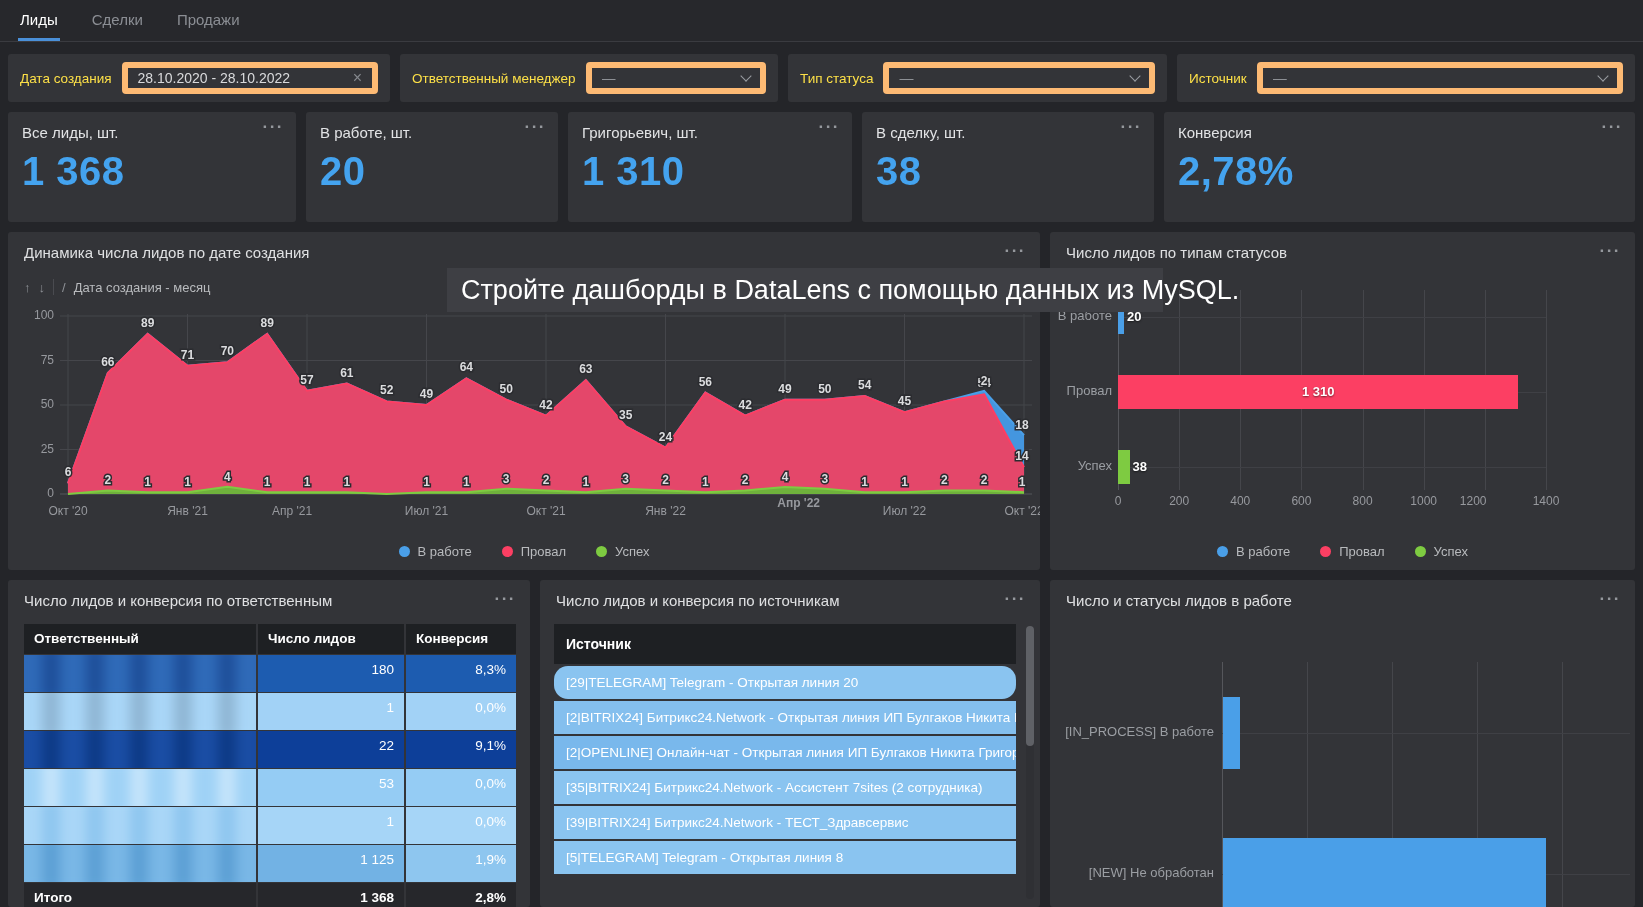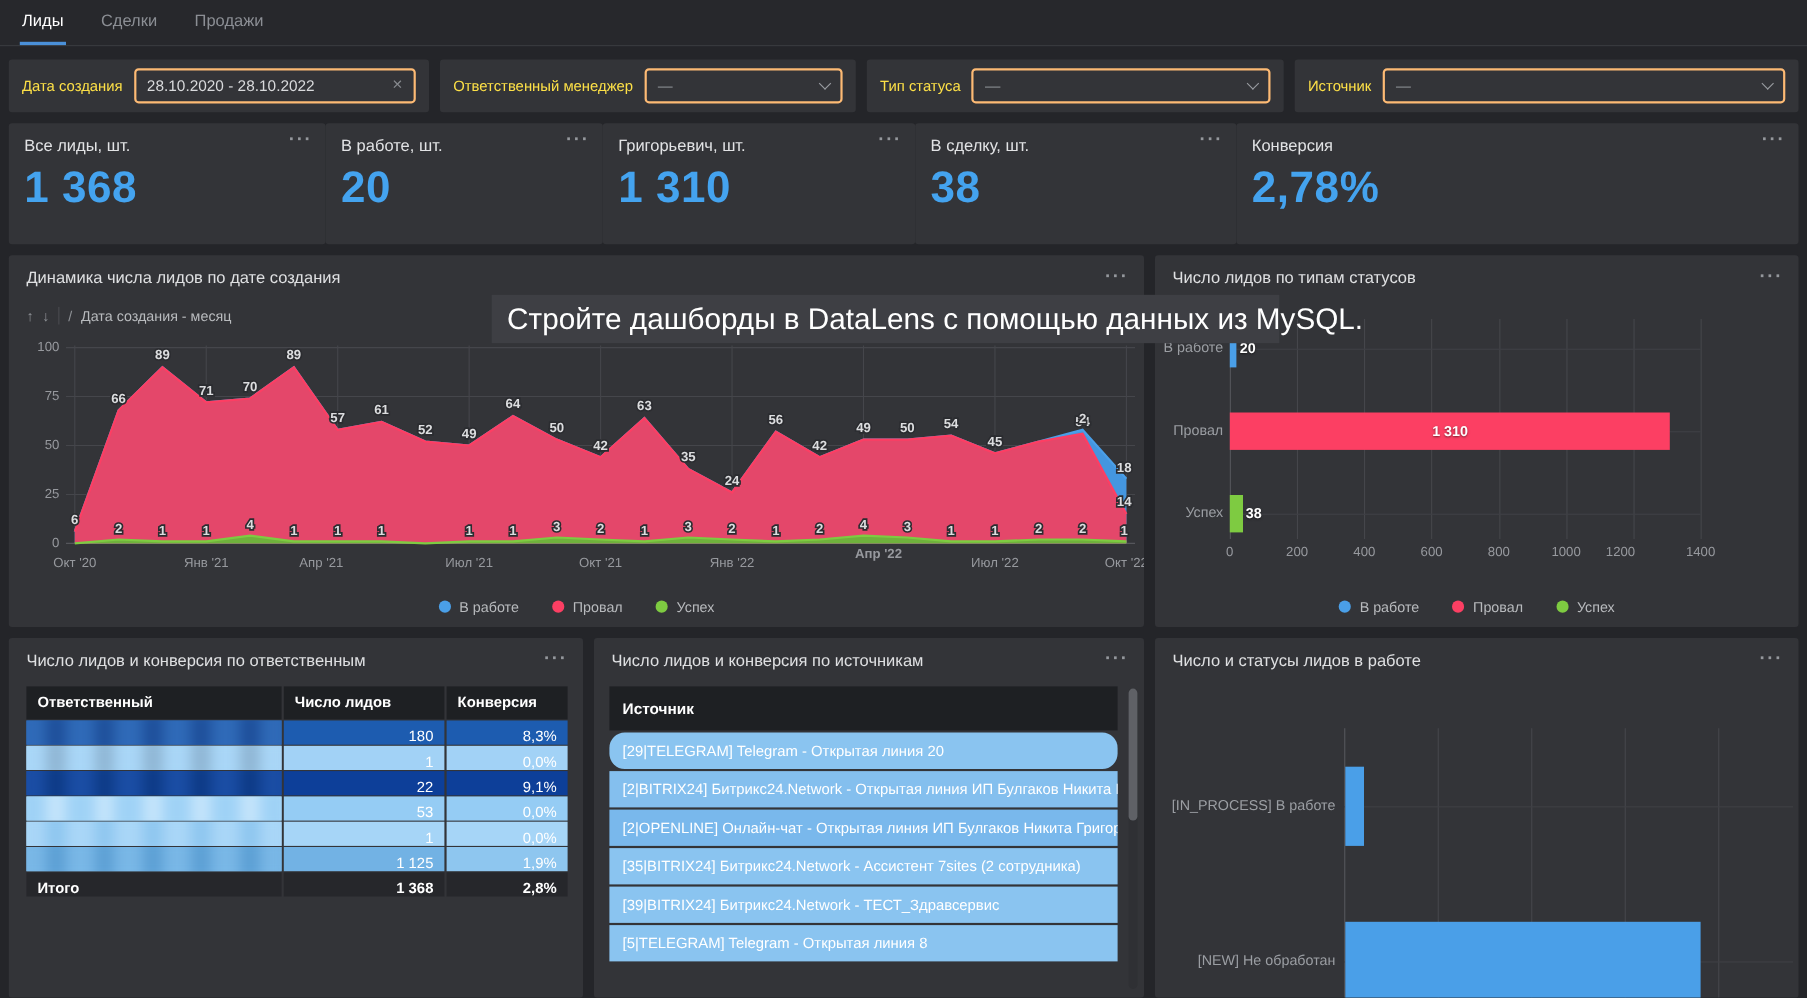--- a/index.html
+++ b/index.html
@@ -9,30 +9,30 @@
   
   .tabbar{position:absolute;left:0;top:0;width:100%;height:42px;background:#27282c;
           border-bottom:1px solid #3a3b40;display:flex;align-items:stretch;padding-left:18px;gap:30px;box-sizing:border-box}
   .tab{font-size:15px;color:#8b8e94;display:flex;align-items:center;padding:0 2px;cursor:pointer;border-bottom:3px solid transparent;box-sizing:border-box}
   .tab.active{color:#fff;border-bottom-color:#4a90d9}
   
   .filters-row{position:absolute;left:8px;top:54px;width:1627px;height:48px;display:grid;
                grid-template-columns:382px 378px 379px 1fr;gap:10px}
   .fcard{background:#333438;border-radius:3px;display:flex;align-items:center;padding:0 12px;gap:10px;overflow:hidden}
   .flabel{font-size:13.5px;color:#fde047;white-space:nowrap}
-  .fctrl{flex:1;height:32px;border:2px solid #fdba74;border-radius:4px;display:flex;align-items:center;
+  .fctrl{flex:1;height:32px;border:6px solid #fdba74;border-radius:4px;display:flex;align-items:center;
          padding:0 10px;gap:8px;box-sizing:border-box;cursor:pointer}
   .fval{flex:1;font-size:14px;color:#d9dadc;white-space:nowrap;overflow:hidden}
   .fval.dim{color:#8d9095}
   .xicon{color:#86898e;font-size:16px;line-height:1;cursor:pointer}
   .chev{width:7px;height:7px;border-right:1.6px solid #9a9da2;border-bottom:1.6px solid #9a9da2;
         transform:rotate(45deg);margin-top:-4px;flex:none}
   
   .kpi-row{position:absolute;left:8px;top:112px;width:1627px;height:110px;display:grid;
-           grid-template-columns:288px 252px 284px 292px 1fr;}
+           grid-template-columns:288px 252px 284px 292px 1fr;gap:10px}
   .kpi{background:#333438;border-radius:3px;position:relative;padding:12px 14px;box-sizing:border-box}
   .kpi-title{font-size:15px;color:#e2e3e5}
   .kpi-value{margin-top:8px;font-size:40px;font-weight:bold;color:#44a3ef;letter-spacing:.5px}
   .dots{position:absolute;top:6px;right:12px;font-size:17px;font-weight:bold;letter-spacing:1.5px;
         color:#95989d;cursor:pointer;line-height:1}
   
   .panel{background:#333438;border-radius:3px;position:relative;overflow:hidden}
   .charts-row{position:absolute;left:8px;top:232px;width:1627px;height:338px;display:grid;
               grid-template-columns:1032px 1fr;gap:10px}
   .bottom-row{position:absolute;left:8px;top:580px;width:1627px;height:327px;display:grid;
@@ -49,21 +49,21 @@
   .legend-item{display:flex;align-items:center;gap:8px;font-size:13px;color:#b8babd;cursor:pointer}
   .legend-dot{width:11px;height:11px;border-radius:50%;flex:none}
   .controls{position:absolute;left:16px;top:47px;display:flex;align-items:center;gap:8px;font-size:13px;color:#8f9297}
   .controls .divider{width:1px;height:16px;background:#4a4b50}
   .controls .crumb{color:#b9bbbe;cursor:pointer}
   svg text.dl{font:bold 12px "Liberation Sans",sans-serif;fill:#dcdddf;stroke:#2b2c30;stroke-width:3px;paint-order:stroke}
   
   .tbl{position:absolute;left:16px;top:44px;width:492px}
   .trow{display:grid;grid-template-columns:232px 146px 110px;column-gap:2px;margin-top:1px}
   .trow.head{margin-top:0}
-  .tcell{font-size:13.5px;color:#fff;height:22px;line-height:30px;box-sizing:border-box;overflow:hidden;white-space:nowrap}
+  .tcell{font-size:13.5px;color:#fff;height:37px;line-height:30px;box-sizing:border-box;overflow:hidden;white-space:nowrap}
   .head .tcell{background:#1e2023;font-weight:bold;padding:0 10px;height:30px}
   .num{text-align:right;padding-right:10px}
   .namecell{position:relative}
   .redact{position:absolute;inset:-8px;filter:blur(6px)}
   .tfoot .tcell{background:#26272b;font-weight:bold}
   .tfoot .tcell:first-child{padding-left:10px}
   
   .srclist{position:absolute;left:14px;top:44px;width:462px}
   .srchead{background:#1e2023;height:40px;line-height:40px;font-weight:bold;font-size:14px;color:#fff;padding:0 12px}
   .srcrow{height:33px;line-height:33px;margin-top:2px;font-size:13.5px;color:#fff;padding:0 12px;

